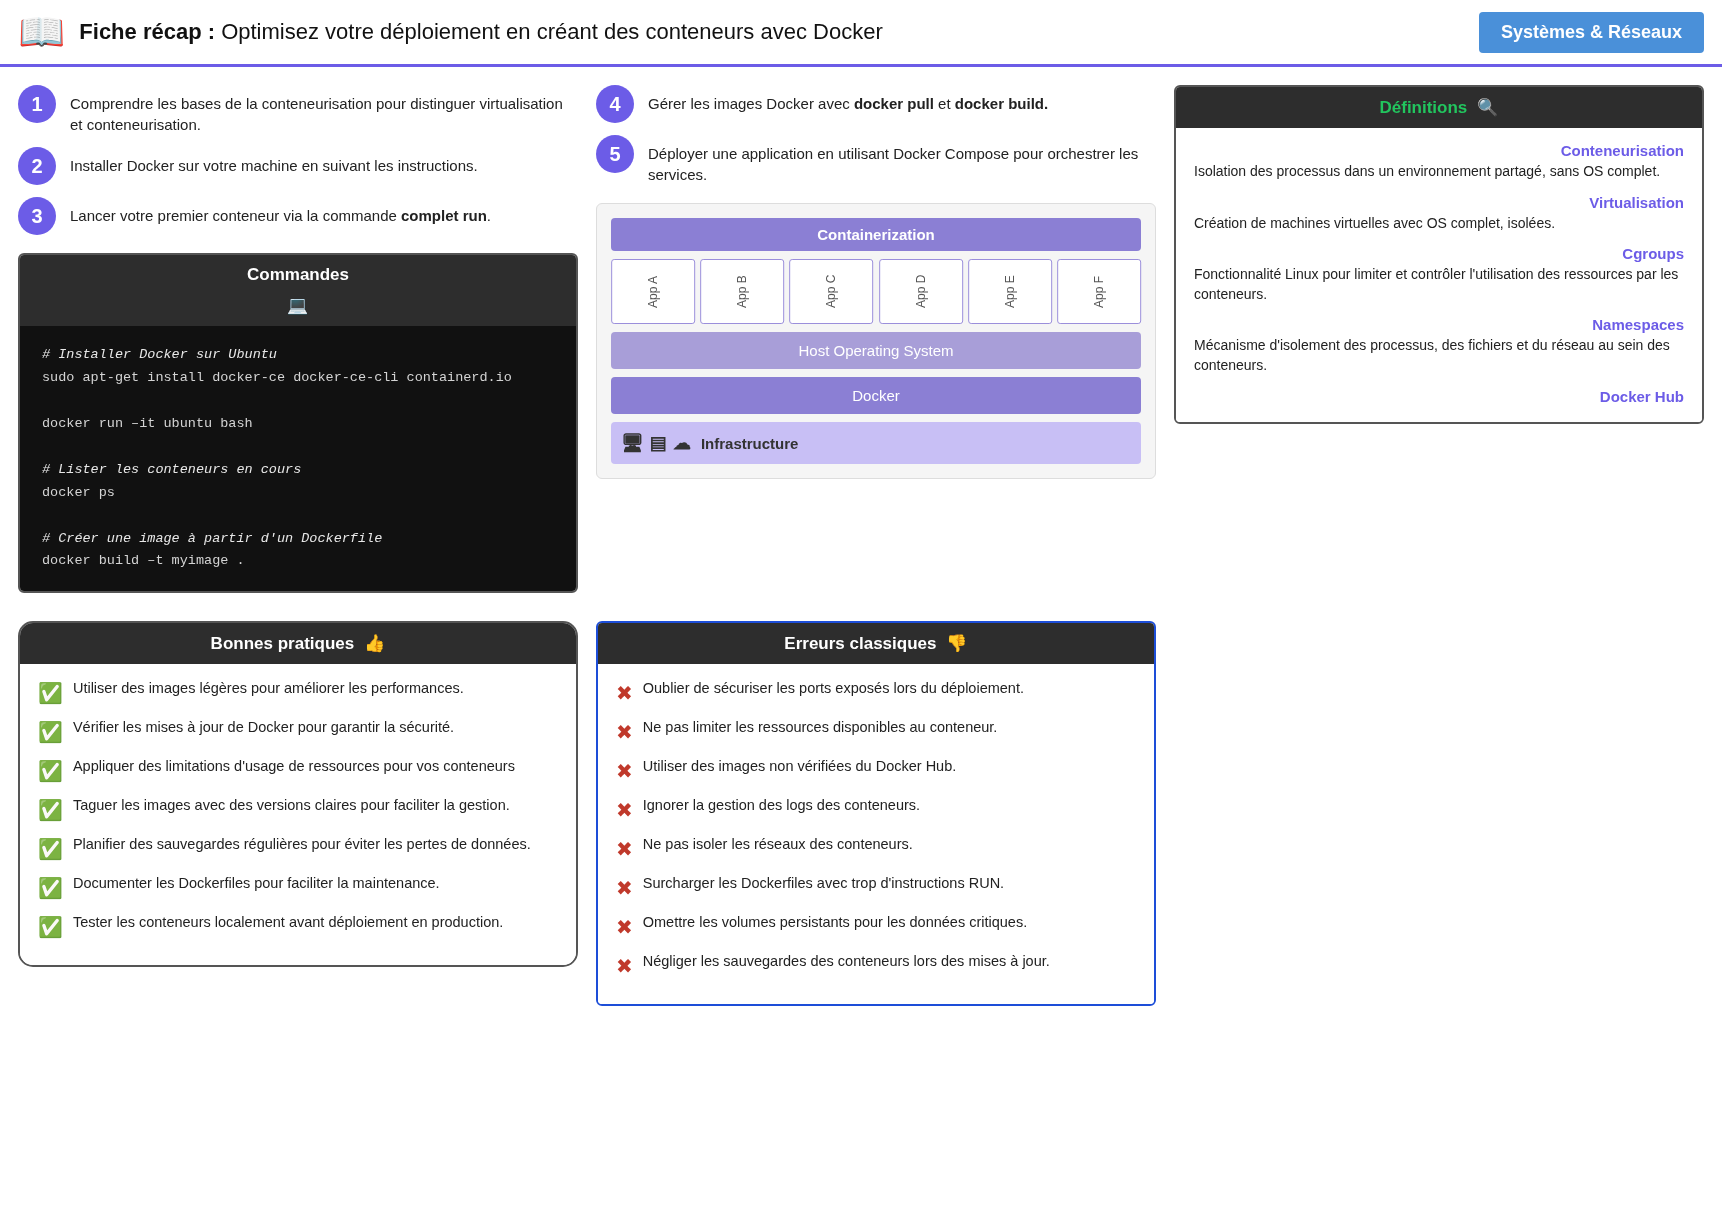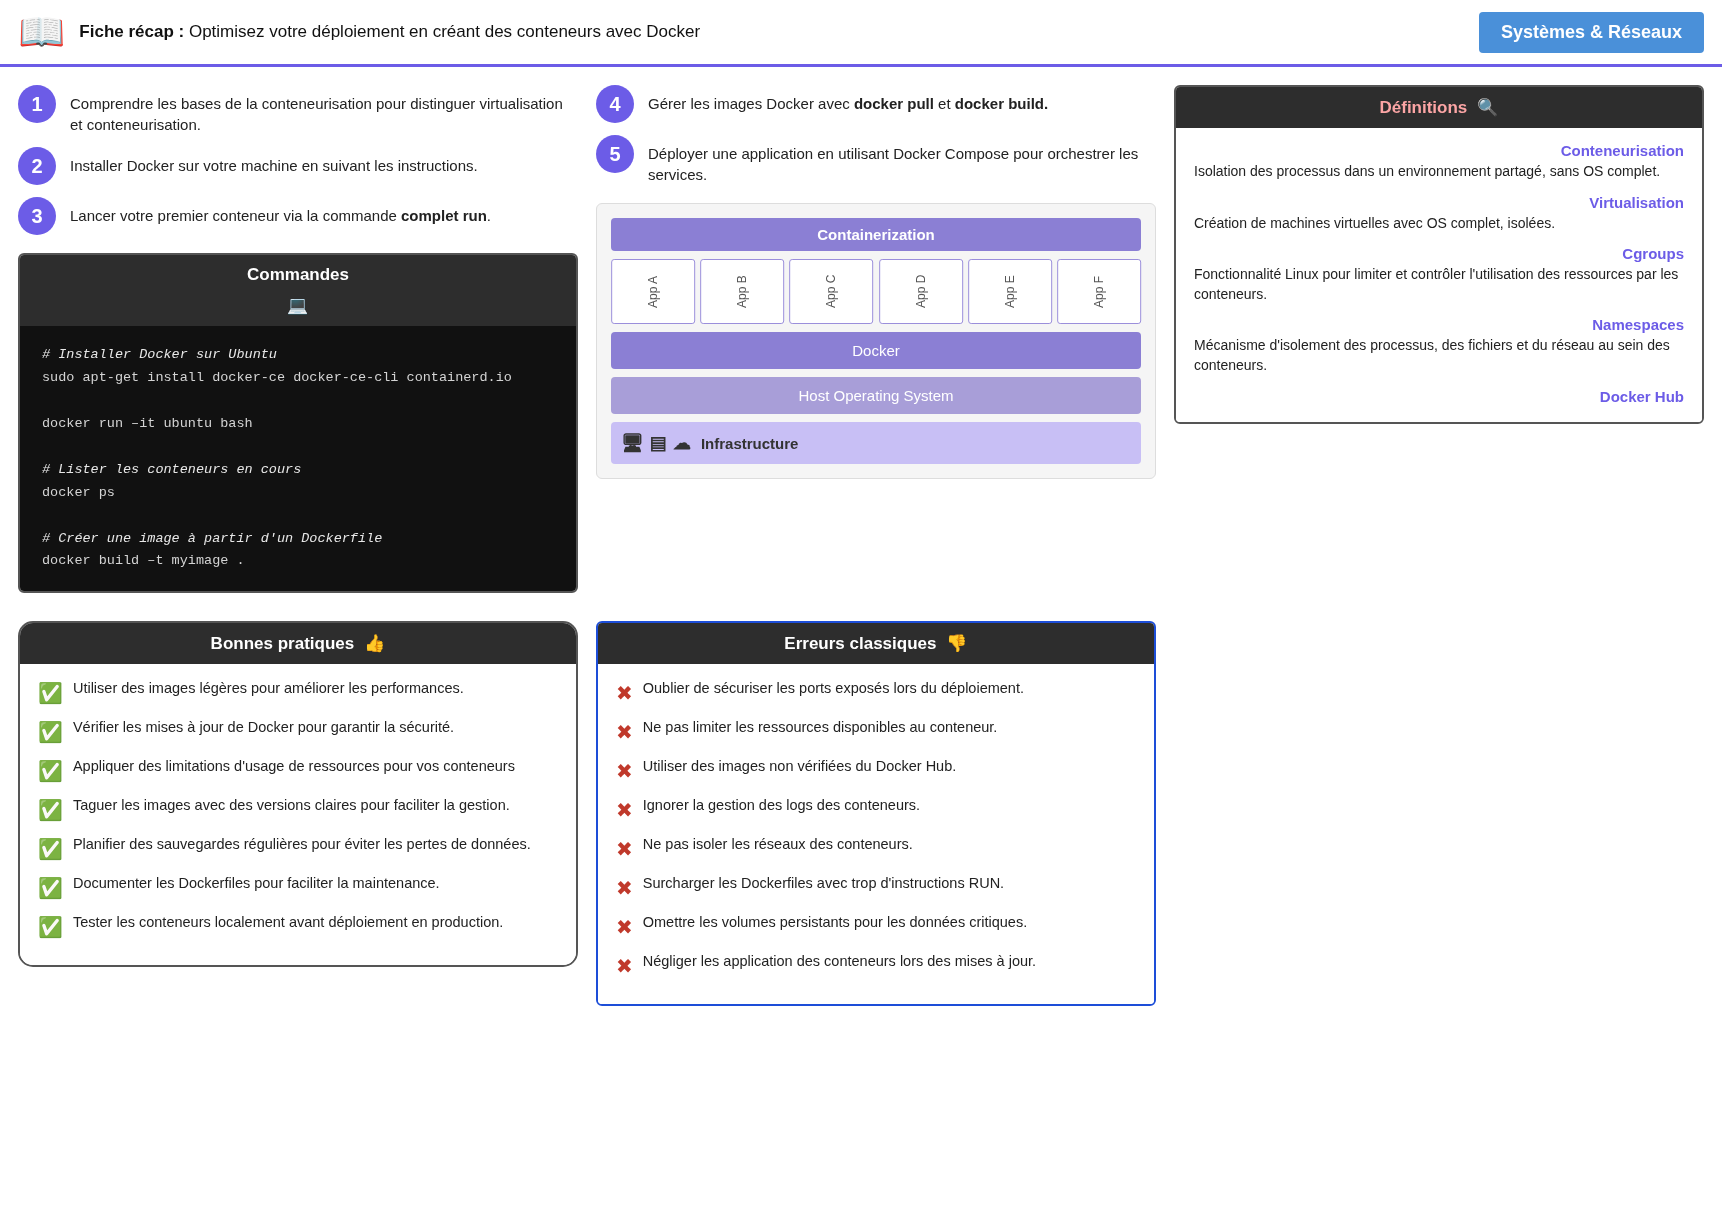--- a/index.html
+++ b/index.html
@@ -19,21 +19,21 @@
       background: #fff;
       border-bottom: 3px solid #6c5ce7;
       padding: 10px 18px;
     }
     .header-icon {
       font-size: 38px;
       margin-right: 14px;
     }
     .header-title {
       flex: 1;
-      font-size: 17px;
+      font-size: 22px;
       color: #111;
     }
     .header-title strong {
       font-weight: 900;
     }
     .header-badge {
       background: #4a90d9;
       color: #fff;
       font-size: 18px;
       font-weight: bold;
@@ -280,21 +280,21 @@
     }
 
     
     .def-box {
       border: 2px solid #555;
       border-radius: 6px;
       overflow: hidden;
     }
     .def-header {
       background: #2d2d2d;
-      color: #fca5a5;
+      color: #22c55e;
       padding: 10px 18px;
       font-size: 17px;
       font-weight: bold;
       display: flex;
       align-items: center;
       gap: 10px;
       justify-content: center;
     }
     .def-body {
       background: #fff;
@@ -400,22 +400,22 @@
     <div class="container-diagram">
       <div class="diag-label-top">Containerization</div>
       <div class="diag-apps-row">
         <div class="diag-app-box">App A</div>
         <div class="diag-app-box">App B</div>
         <div class="diag-app-box">App C</div>
         <div class="diag-app-box">App D</div>
         <div class="diag-app-box">App E</div>
         <div class="diag-app-box">App F</div>
       </div>
+      <div class="diag-bar lighter">Host Operating System</div>
       <div class="diag-bar">Docker</div>
-      <div class="diag-bar lighter">Host Operating System</div>
       <div class="diag-infra-row">
         <div class="diag-infra-icons">
           <span>🖥</span>
           <span>▤</span>
           <span>☁</span>
         </div>
         <span>Infrastructure</span>
       </div>
     </div>
   </div>
@@ -517,20 +517,20 @@
         <div class="err-item">
           <span class="err-x">✖</span>
           <span>Surcharger les Dockerfiles avec trop d'instructions RUN.</span>
         </div>
         <div class="err-item">
           <span class="err-x">✖</span>
           <span>Omettre les volumes persistants pour les données critiques.</span>
         </div>
         <div class="err-item">
           <span class="err-x">✖</span>
-          <span>Négliger les application des conteneurs lors des mises à jour.</span>
+          <span>Négliger les sauvegardes des conteneurs lors des mises à jour.</span>
         </div>
       </div>
     </div>
   </div>
 
   <div class="bottom-col-right"></div>
 </div>
 
 </body></html>

